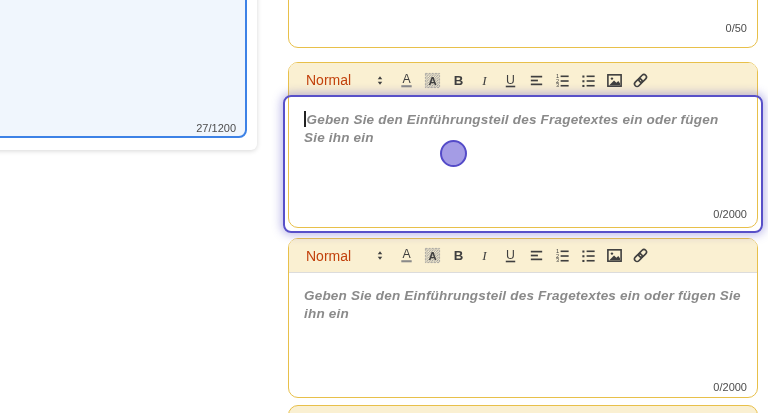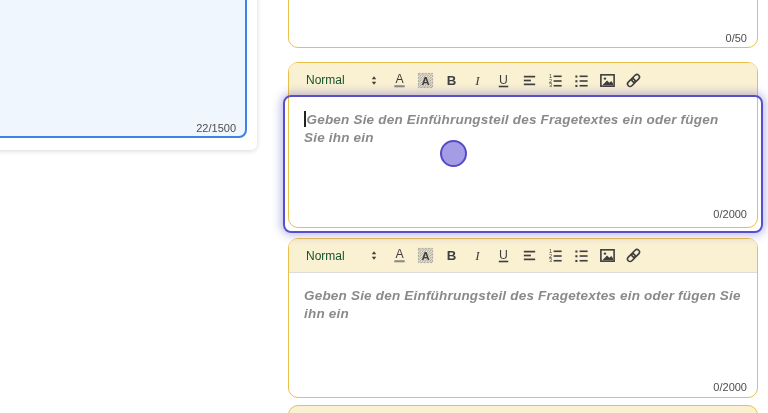--- a/index.html
+++ b/index.html
@@ -12,21 +12,21 @@
   .blue-box{position:absolute;left:4px;top:4px;width:267px;height:158px;background:#F0F6FD;
     border:2px solid #3D82E6;border-radius:8px;box-sizing:border-box;}
   .blue-box .counter{position:absolute;right:9px;bottom:2px;}
 
   
   .counter{font-size:11px;color:#4d4d4d;}
   .ed-card{position:absolute;left:288px;width:470px;background:#ffffff;border:1.5px solid #E8C04A;
     border-radius:10px;box-sizing:border-box;}
   .toolbar{height:34px;background:#FAF0D2;border-radius:8px 8px 0 0;display:flex;align-items:center;
     padding:0 0 0 17px;border-bottom:1px solid #dcdcdc;box-sizing:border-box;}
-  .format-label{font-size:12px;color:#14532d;cursor:pointer;}
+  .format-label{font-size:14px;color:#c2410c;cursor:pointer;}
   .tb-icon{width:18px;height:18px;display:flex;align-items:center;justify-content:center;
     margin-left:8px;cursor:pointer;flex:0 0 auto;}
   .tb-icon.first{margin-left:20px;}
   .ed-content{position:relative;padding:13px 15px;font-weight:bold;}
   .placeholder{font-size:13.5px;font-style:italic;color:#8a8a8a;letter-spacing:0.2px;}
   .caret{display:inline-block;width:1.5px;height:16px;background:#222;margin-right:1px;
     vertical-align:text-bottom;}
   .ed-counter{position:absolute;right:10px;font-size:11px;color:#4d4d4d;}
 
   
@@ -43,29 +43,29 @@
   .clipped-bit{position:absolute;left:607px;top:0;width:12px;height:3px;background:#b3b3b3;
     border-radius:1px;opacity:.8;}
 </style>
 </head>
 <body>
 
 <div class="screen">
 
   <div class="left-card">
     <div class="blue-box">
-      <span class="counter">22/1500</span>
+      <span class="counter">27/1200</span>
     </div>
   </div>
 
   <div class="clipped-bit"></div>
 
   <div class="ed-card card-1">
     <div class="ed-content"></div>
-    <span class="ed-counter" style="bottom:3px;margin-left:40px;">0/50</span>
+    <span class="ed-counter" style="bottom:13px;margin-left:40px;">0/50</span>
   </div>
 
   <div class="ed-card card-2">
     <div class="toolbar" style="border-bottom:none;">
       <span class="format-label">Normal</span>
       <span class="tb-icon first">
         <svg viewBox="0 0 18 18" width="12" height="15">
             <path d="M9 2.5 L12.4 7 H5.6 Z" fill="#3F3F3F"></path>
             <path d="M9 15.5 L5.6 11 H12.4 Z" fill="#3F3F3F"></path>
           </svg>

